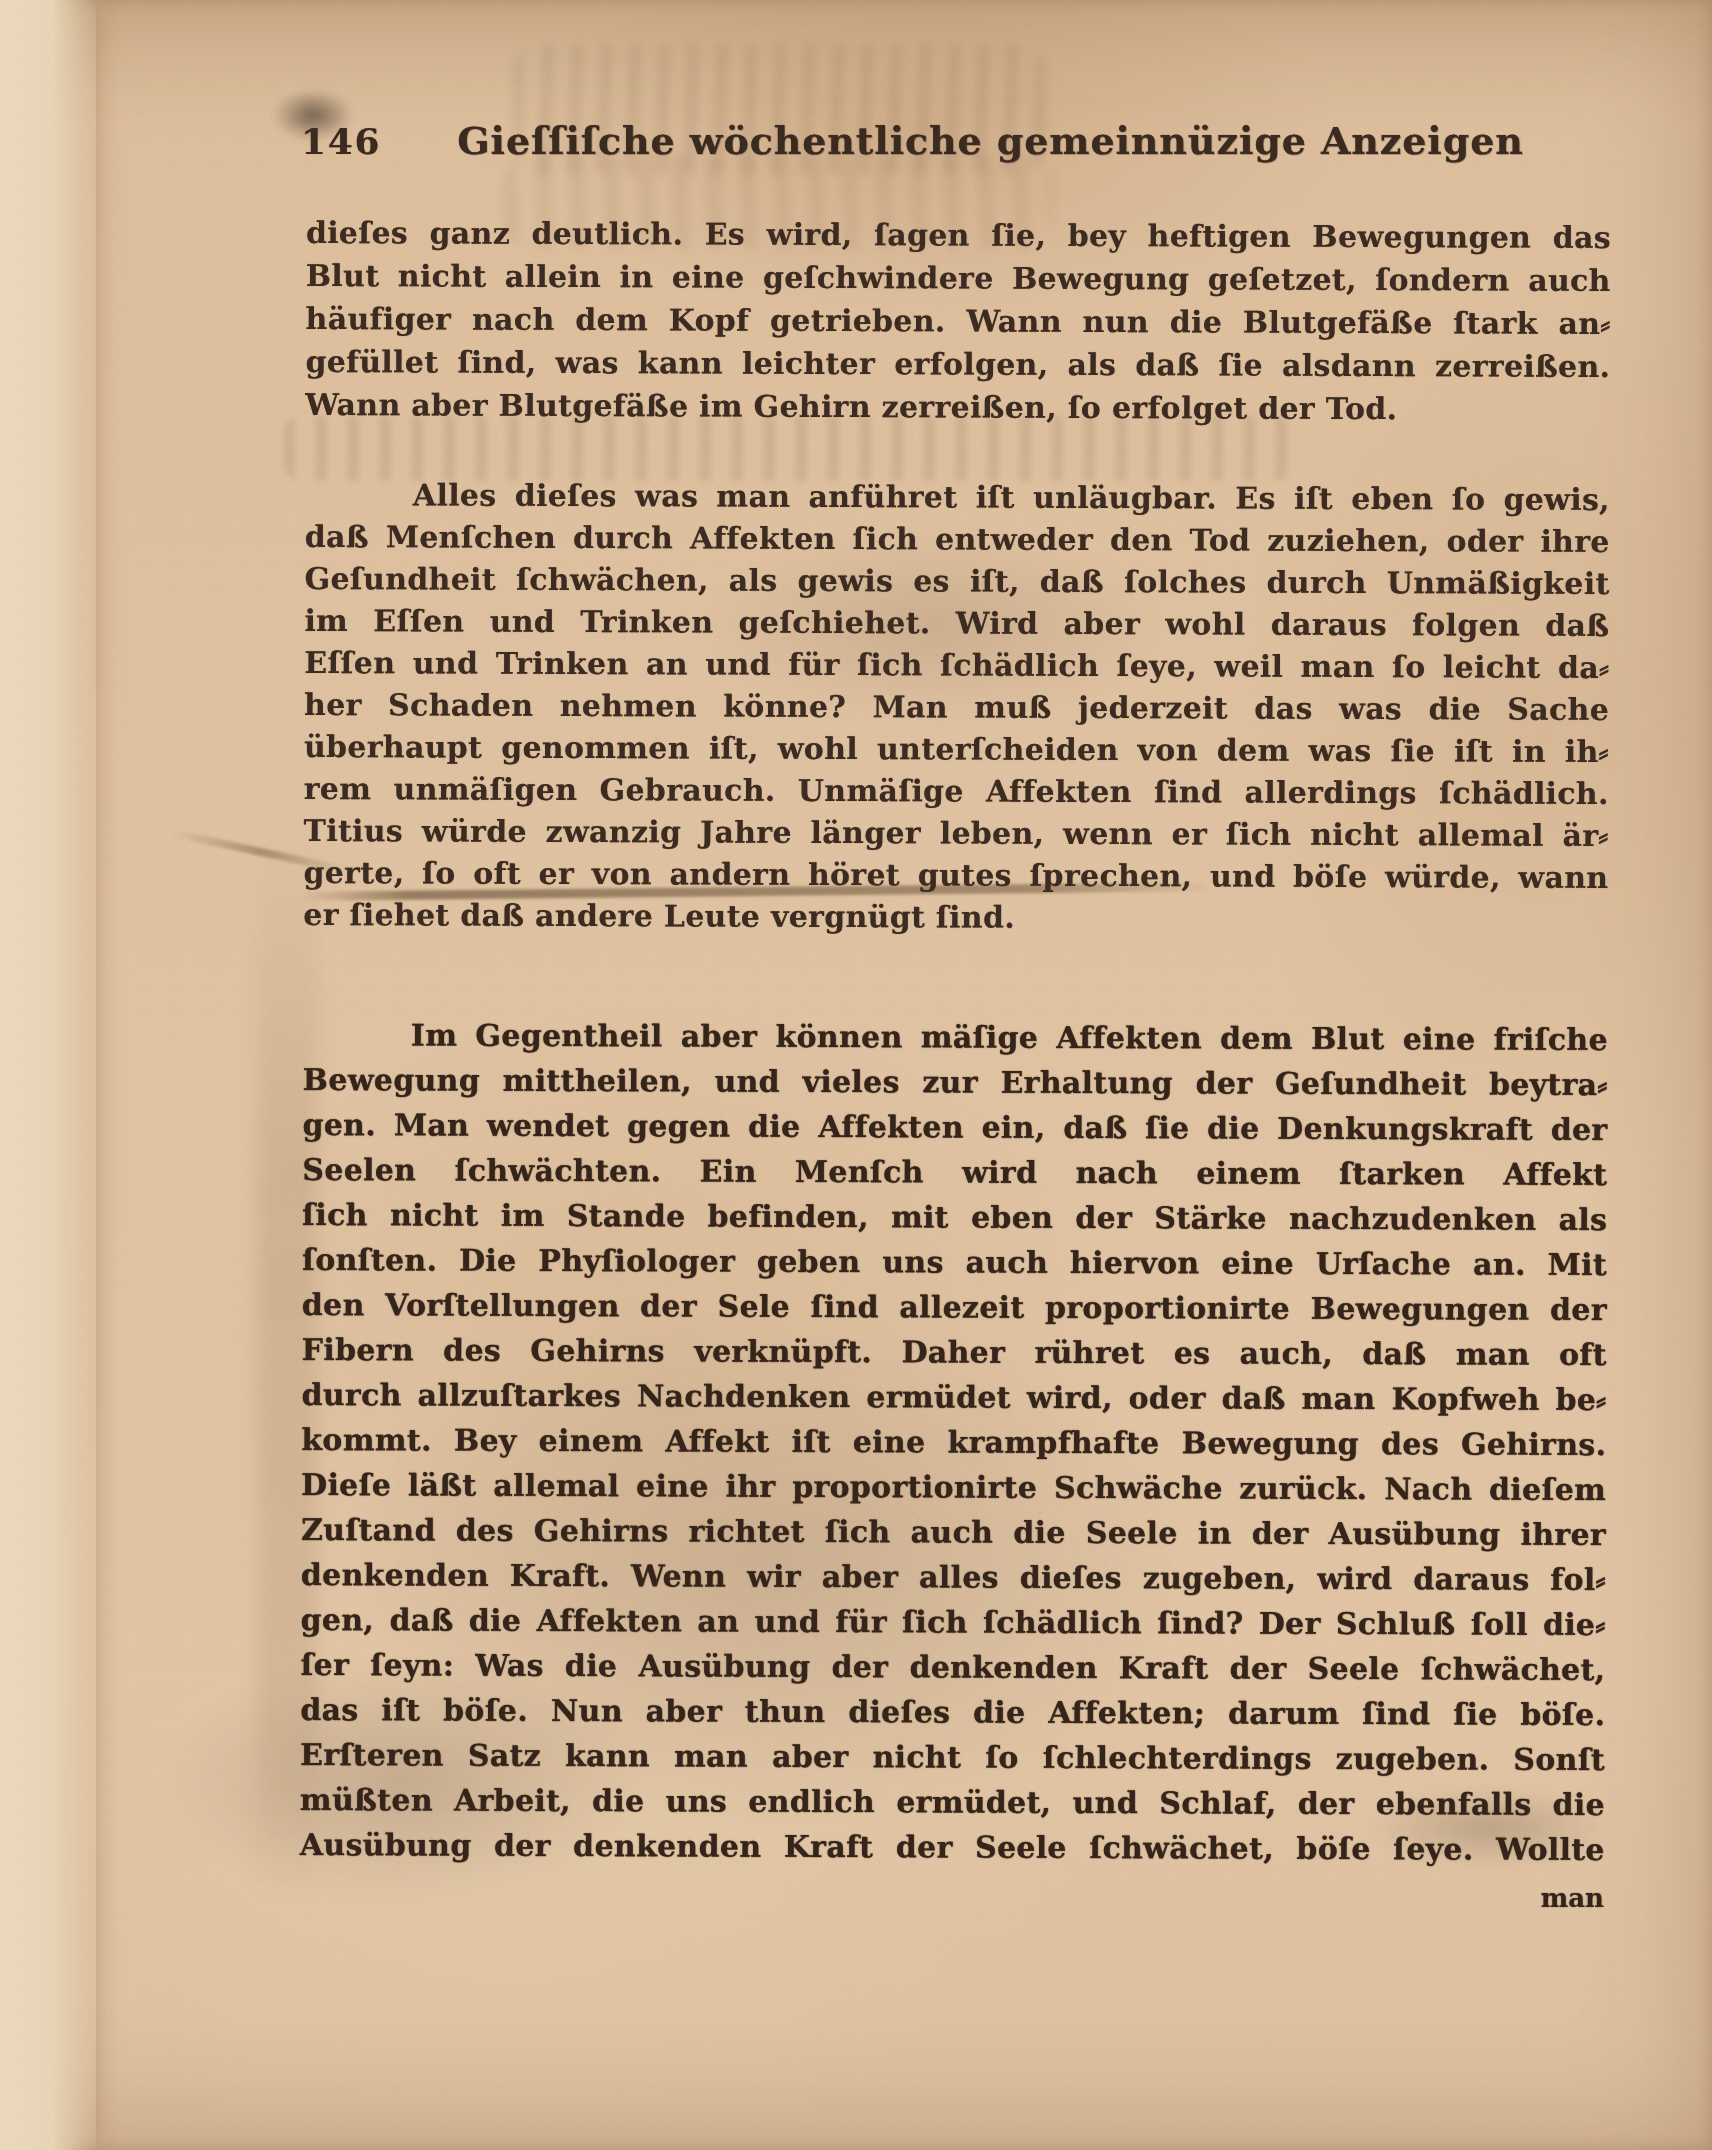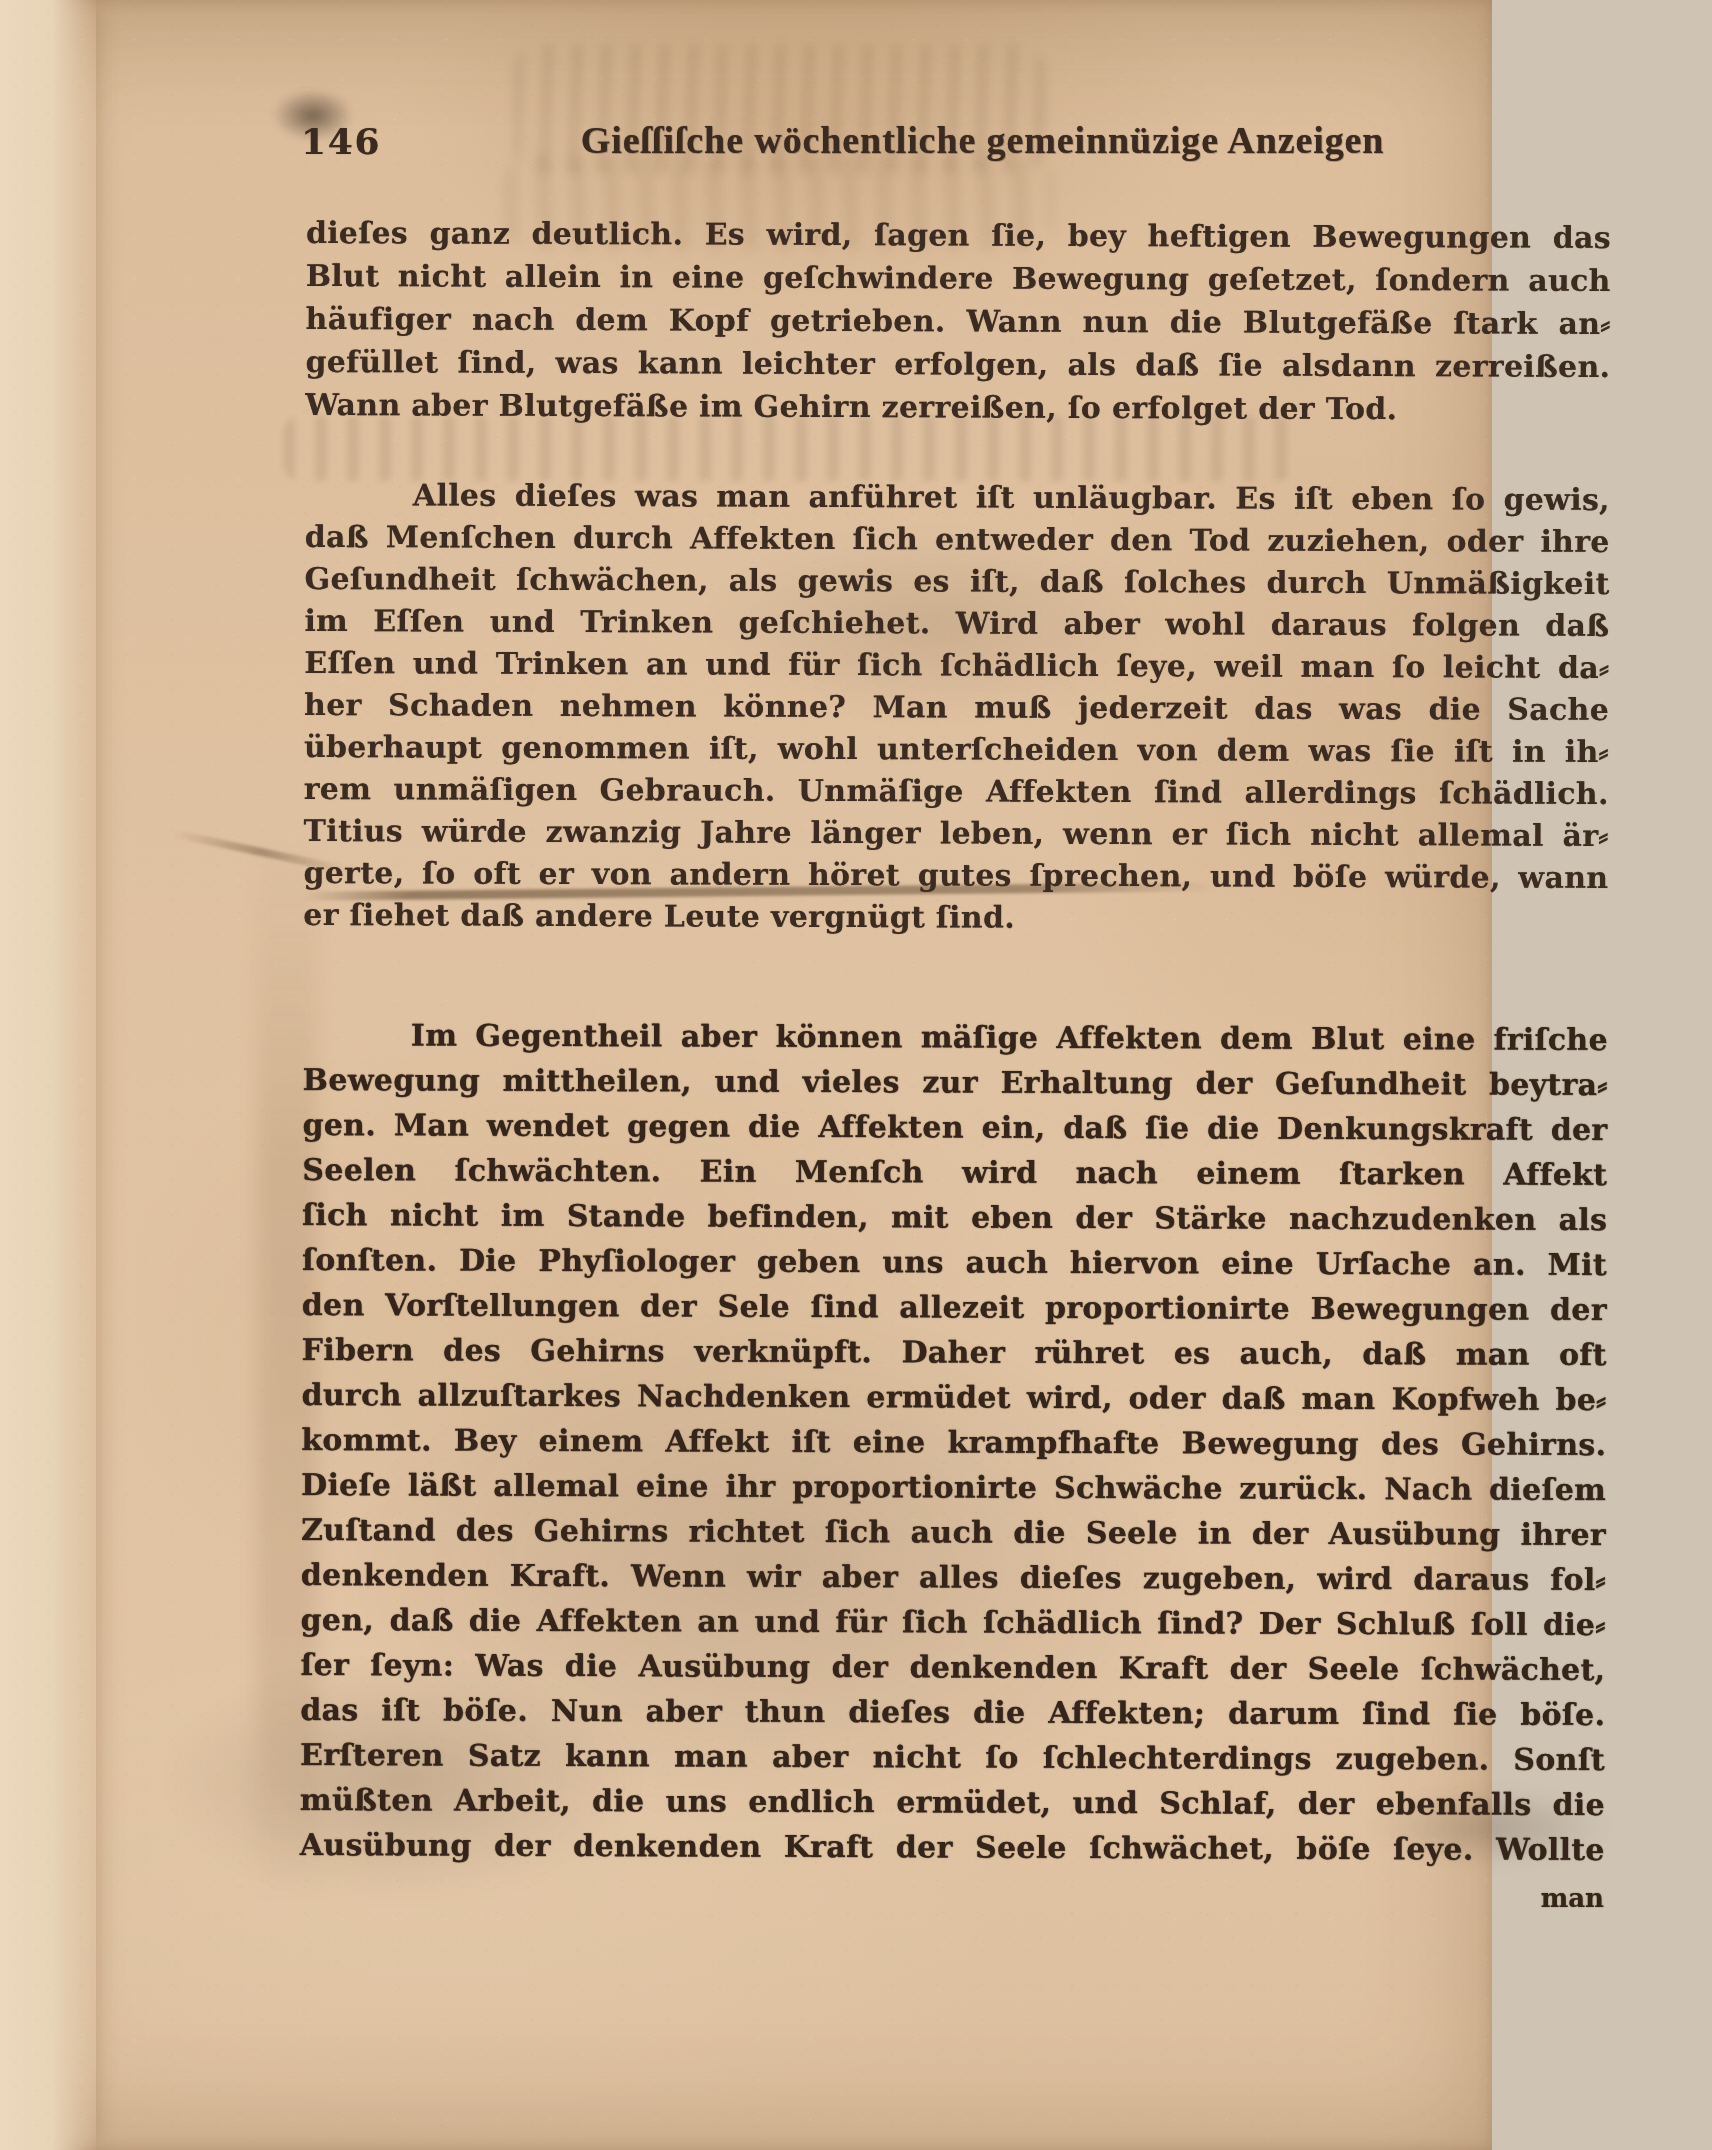--- a/index.html
+++ b/index.html
@@ -4,21 +4,21 @@
 <title>Historic newspaper page</title>
 <style>
   html,body{margin:0;padding:0;}
   body{
     width:1712px;height:2150px;
     background:#cfc4b4;
     font-family:"DejaVu Serif","Liberation Serif",serif;
     overflow:hidden;
   }
   .page{
-    position:absolute;left:0;top:0;width:1492px;height:2150px;
+    position:absolute;left:0;top:0;width:1712px;height:2150px;
     background:
       radial-gradient(ellipse 599px 274px at 54% 6%,  rgba(150,95,45,.16), rgba(150,95,45,0) 70%),
       radial-gradient(ellipse 445px 651px at 90% 34%, rgba(150,100,55,.10), rgba(150,100,55,0) 70%),
       radial-gradient(ellipse 651px 462px at 38% 62%, rgba(152,104,58,.09), rgba(152,104,58,0) 72%),
       radial-gradient(ellipse 770px 360px at 30% 88%, rgba(240,220,190,.20), rgba(240,220,190,0) 75%),
       linear-gradient(180deg,#d5b794 0%, #dcbe9d 6%, #dfc2a1 45%, #e0c4a4 78%, #dcbf9e 100%);
     box-shadow:inset 0 0 120px rgba(110,70,35,.30), inset 0 0 15.4px rgba(100,60,30,.22);
   }
   
   .left-edge{
@@ -69,21 +69,20 @@
   
   .header{position:absolute;left:306px;top:118px;width:1305px;height:48px;color:#3a2a1f;}
   .page-number{
     position:absolute;left:-5.1px;top:1.7px;font-size:36px;font-weight:bold;letter-spacing:1.7px;
     text-shadow:0 0 0.9px rgba(58,42,31,.65);
   }
   .header-title{
     position:absolute;left:50%;top:0;transform:translateX(-47%);
     white-space:nowrap;font-size:38px;font-weight:bold;letter-spacing:0.9px;
     text-shadow:0 0 1px rgba(58,42,31,.7), 0.9px 0.9px 0 rgba(58,42,31,.25);
-    font-family:Liberation Serif, serif;
   }
   
   .text-block{
     position:absolute;left:306px;top:211px;width:1305px;color:#3c2b20;
     transform:rotate(.22deg);transform-origin:left top;
   }
   .paragraph{margin:0;}
   .paragraph:nth-of-type(1){margin-bottom:48px;}
   .paragraph:nth-of-type(2){margin-bottom:76px;}
   .line{

